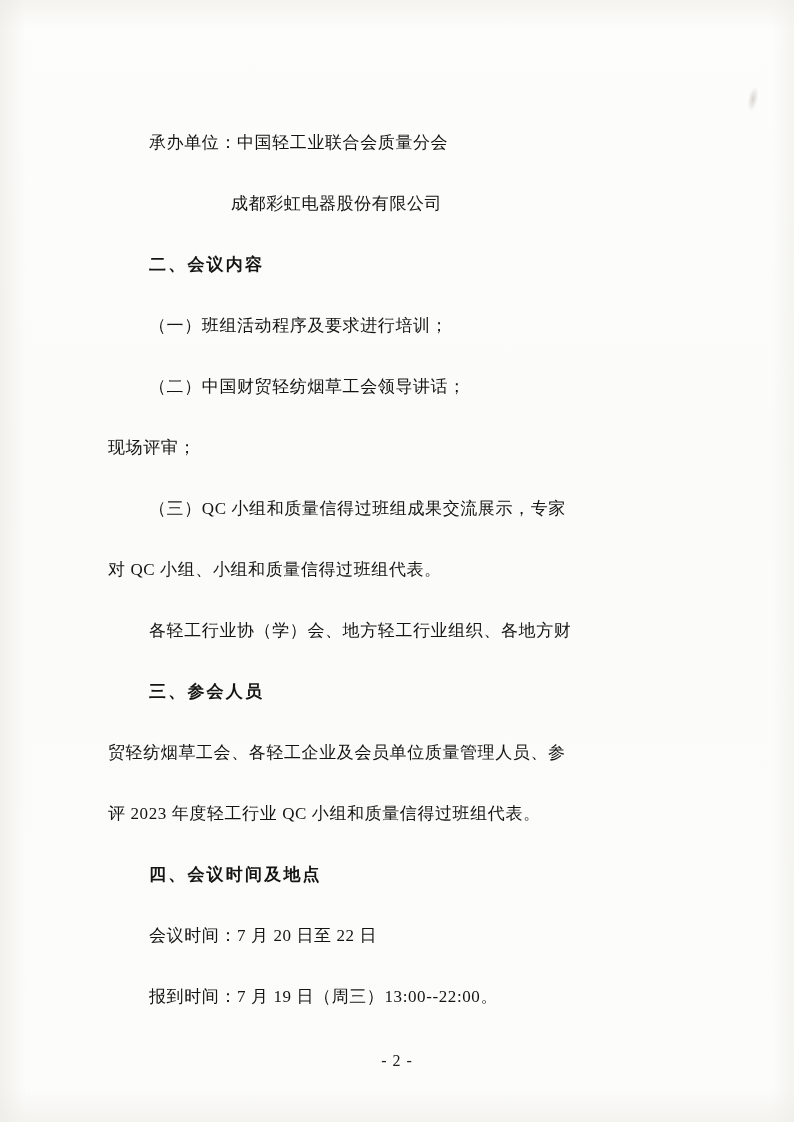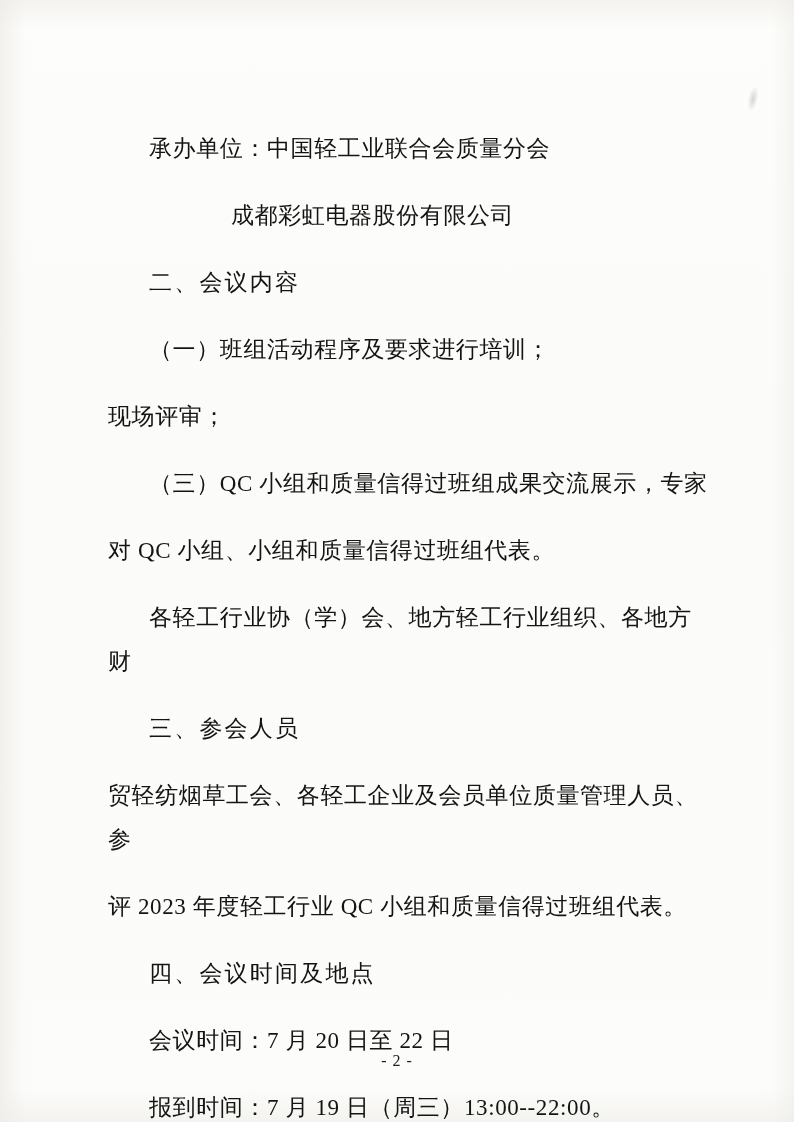--- a/index.html
+++ b/index.html
@@ -56,32 +56,32 @@
   }
 
   .content {
     position: absolute;
     left: 108px;
     top: 104px;
     width: 600px;
   }
 
   .line {
-    font-size: 23px;
+    font-size: 17px;
     line-height: 44px;
     letter-spacing: 0.6px;
     color: #141414;
     white-space: pre-wrap;
   }
   .indent-1 { text-indent: 41px; }
   .indent-3 { text-indent: 123px; }
   .flush { text-indent: 0; }
 
   .heading {
-    font-weight: 400;
+    font-weight: 700;
     letter-spacing: 2.2px;
   }
 
   .footer {
     position: absolute;
     left: 0;
     right: 0;
     bottom: 52px;
     text-align: center;
     font-size: 16px;
@@ -100,20 +100,21 @@
   <div class="smudge"></div>
 
   <div class="content">
 
     <p class="line indent-1">承办单位：中国轻工业联合会质量分会</p>
     <p class="line indent-3">成都彩虹电器股份有限公司</p>
 
     <p class="line indent-1 heading">二、会议内容</p>
 
     <p class="line indent-1">（一）班组活动程序及要求进行培训；</p>
+    <p class="line indent-1">（二）中国财贸轻纺烟草工会领导讲话；</p>
     <p class="line flush">现场评审；</p>
     <p class="line indent-1">（三）QC 小组和质量信得过班组成果交流展示，专家</p>
     <p class="line flush">对 QC 小组、小组和质量信得过班组代表。</p>
 
     <p class="line indent-1">各轻工行业协（学）会、地方轻工行业组织、各地方财</p>
 
     <p class="line indent-1 heading">三、参会人员</p>
     <p class="line flush">贸轻纺烟草工会、各轻工企业及会员单位质量管理人员、参</p>
     <p class="line flush">评 2023 年度轻工行业 QC 小组和质量信得过班组代表。</p>
 

